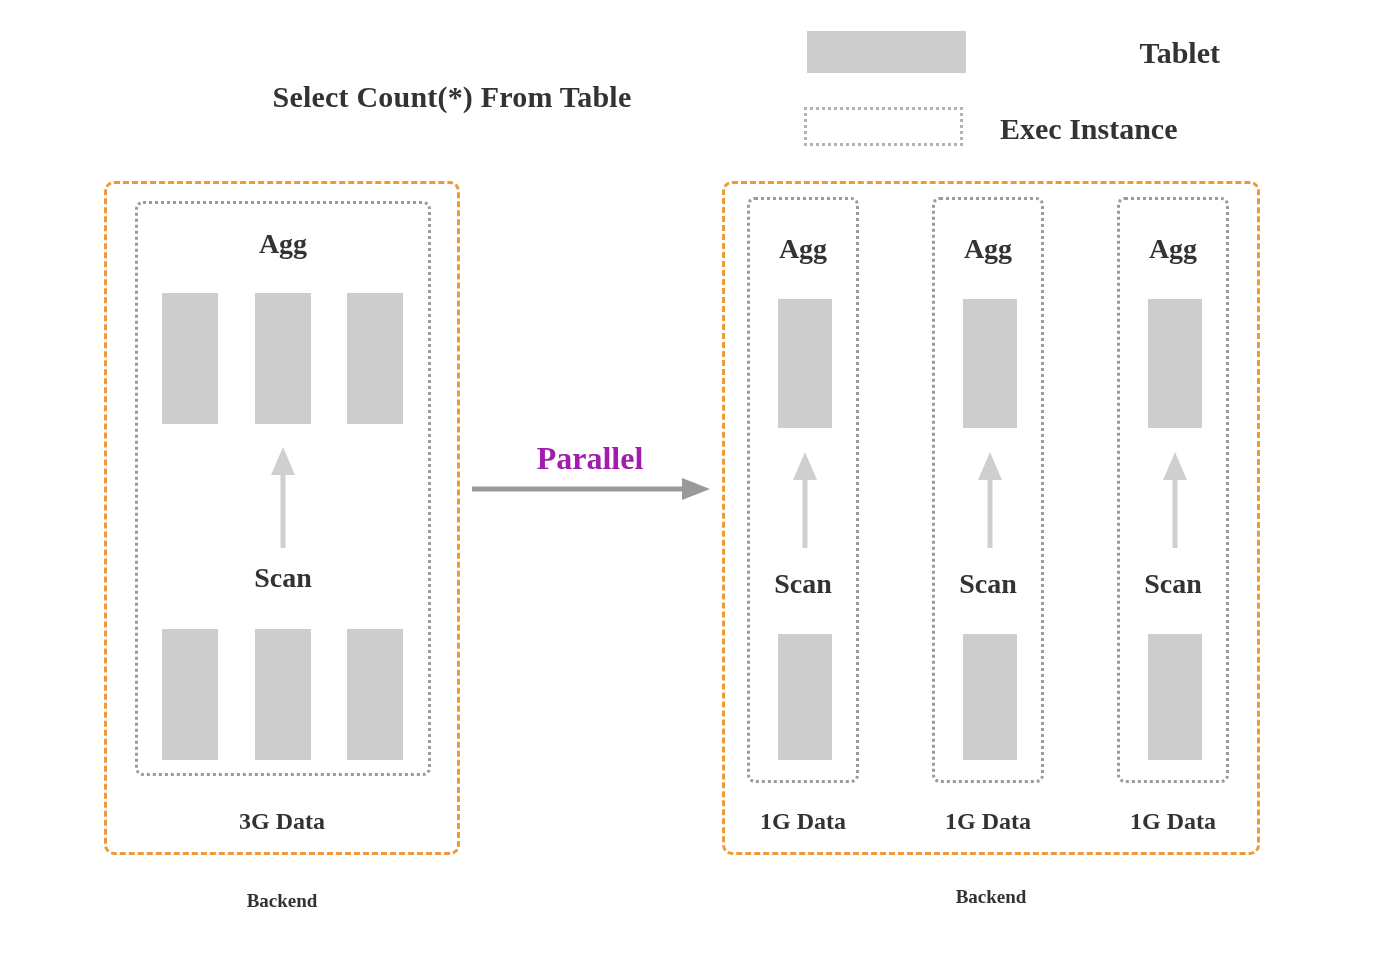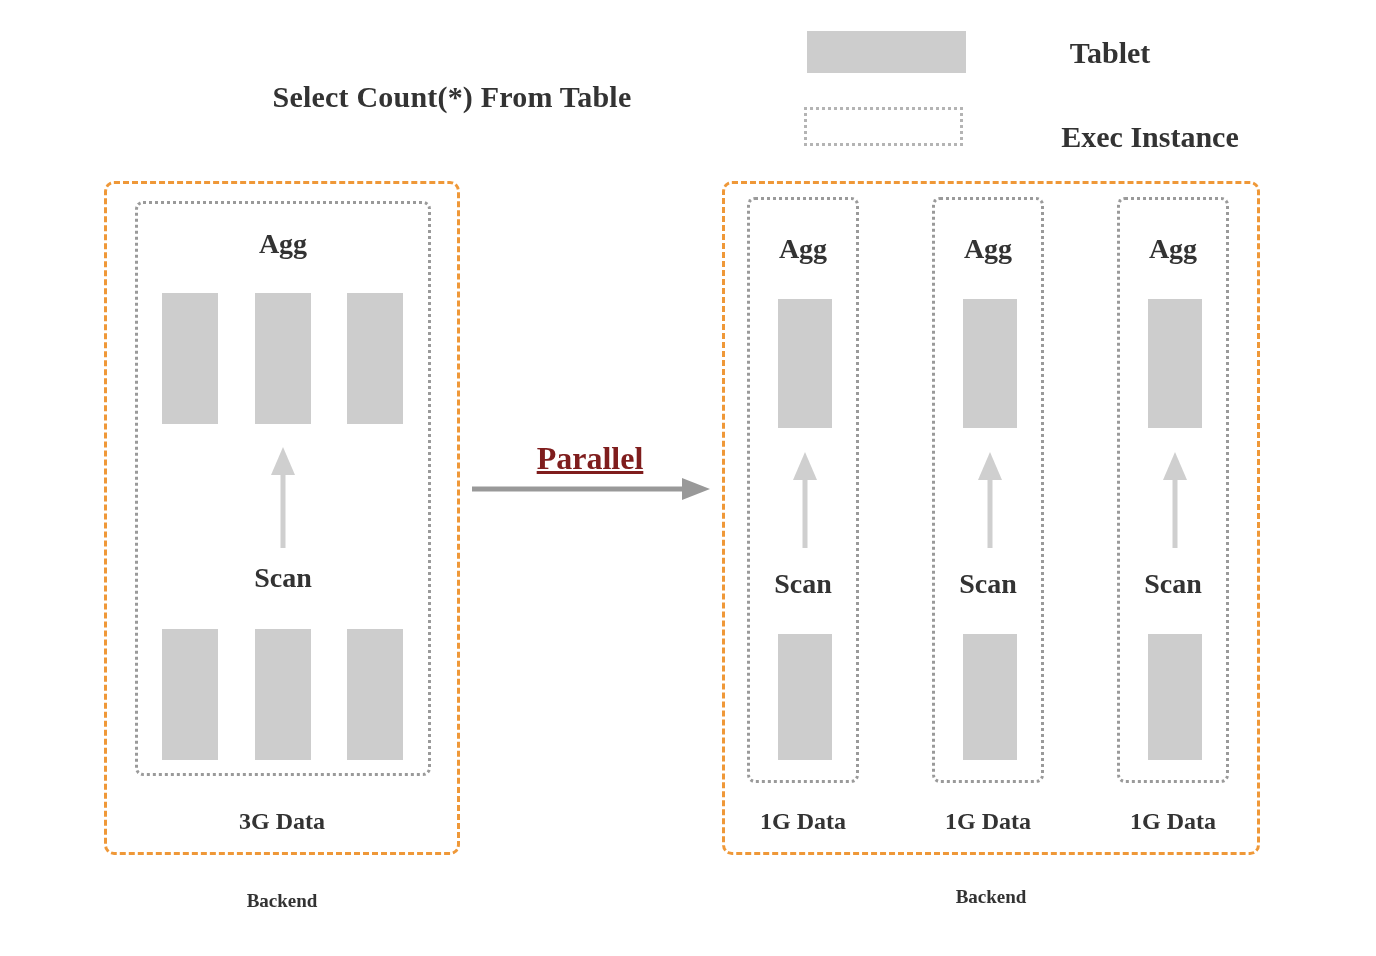--- a/index.html
+++ b/index.html
@@ -45,22 +45,21 @@
   .data-label {
     font-size: 24px;
   }
 
   .backend-label {
     font-size: 19px;
   }
 
   .parallel-label {
     font-size: 32px;
-    color: #7f1d1d;
-    text-decoration: underline;
+    color: #a21caf;
   }
 
   
   .backend-box {
     position: absolute;
     border: 3px dashed #ef9838;
     border-radius: 10px;
     box-sizing: border-box;
     background: transparent;
   }
@@ -101,24 +100,24 @@
 </style>
 </head>
 <body>
 
 <div id="canvas">
 
   <div class="label title" style="left:0; top:80px; width:820px;margin-left:42px;">Select Count(*) From Table</div>
 
   <div>
     <div class="legend-swatch-filled" style="left:807px; top:31px; width:159px; height:42px;"></div>
-    <div class="label legend-text" style="left:1000px; top:36px; width:220px; text-align:center;">Tablet</div>
+    <div class="label legend-text" style="left:1000px; top:36px; width:220px; text-align:right;">Tablet</div>
 
     <div class="legend-swatch-dotted" style="left:804px; top:107px; width:159px; height:39px;"></div>
-    <div class="label legend-text" style="left:1000px; top:120px; width:300px; text-align:center;">Exec Instance</div>
+    <div class="label legend-text" style="left:1000px; top:112px; width:300px; text-align:left;">Exec Instance</div>
   </div>
 
   <div>
 
     <div class="backend-box" style="left:104px; top:181px; width:356px; height:674px;"></div>
 
     <div class="exec-box" style="left:135px; top:201px; width:296px; height:575px;"></div>
 
     <div class="label node-label" style="left:135px; top:228px; width:296px;">Agg</div>
 

